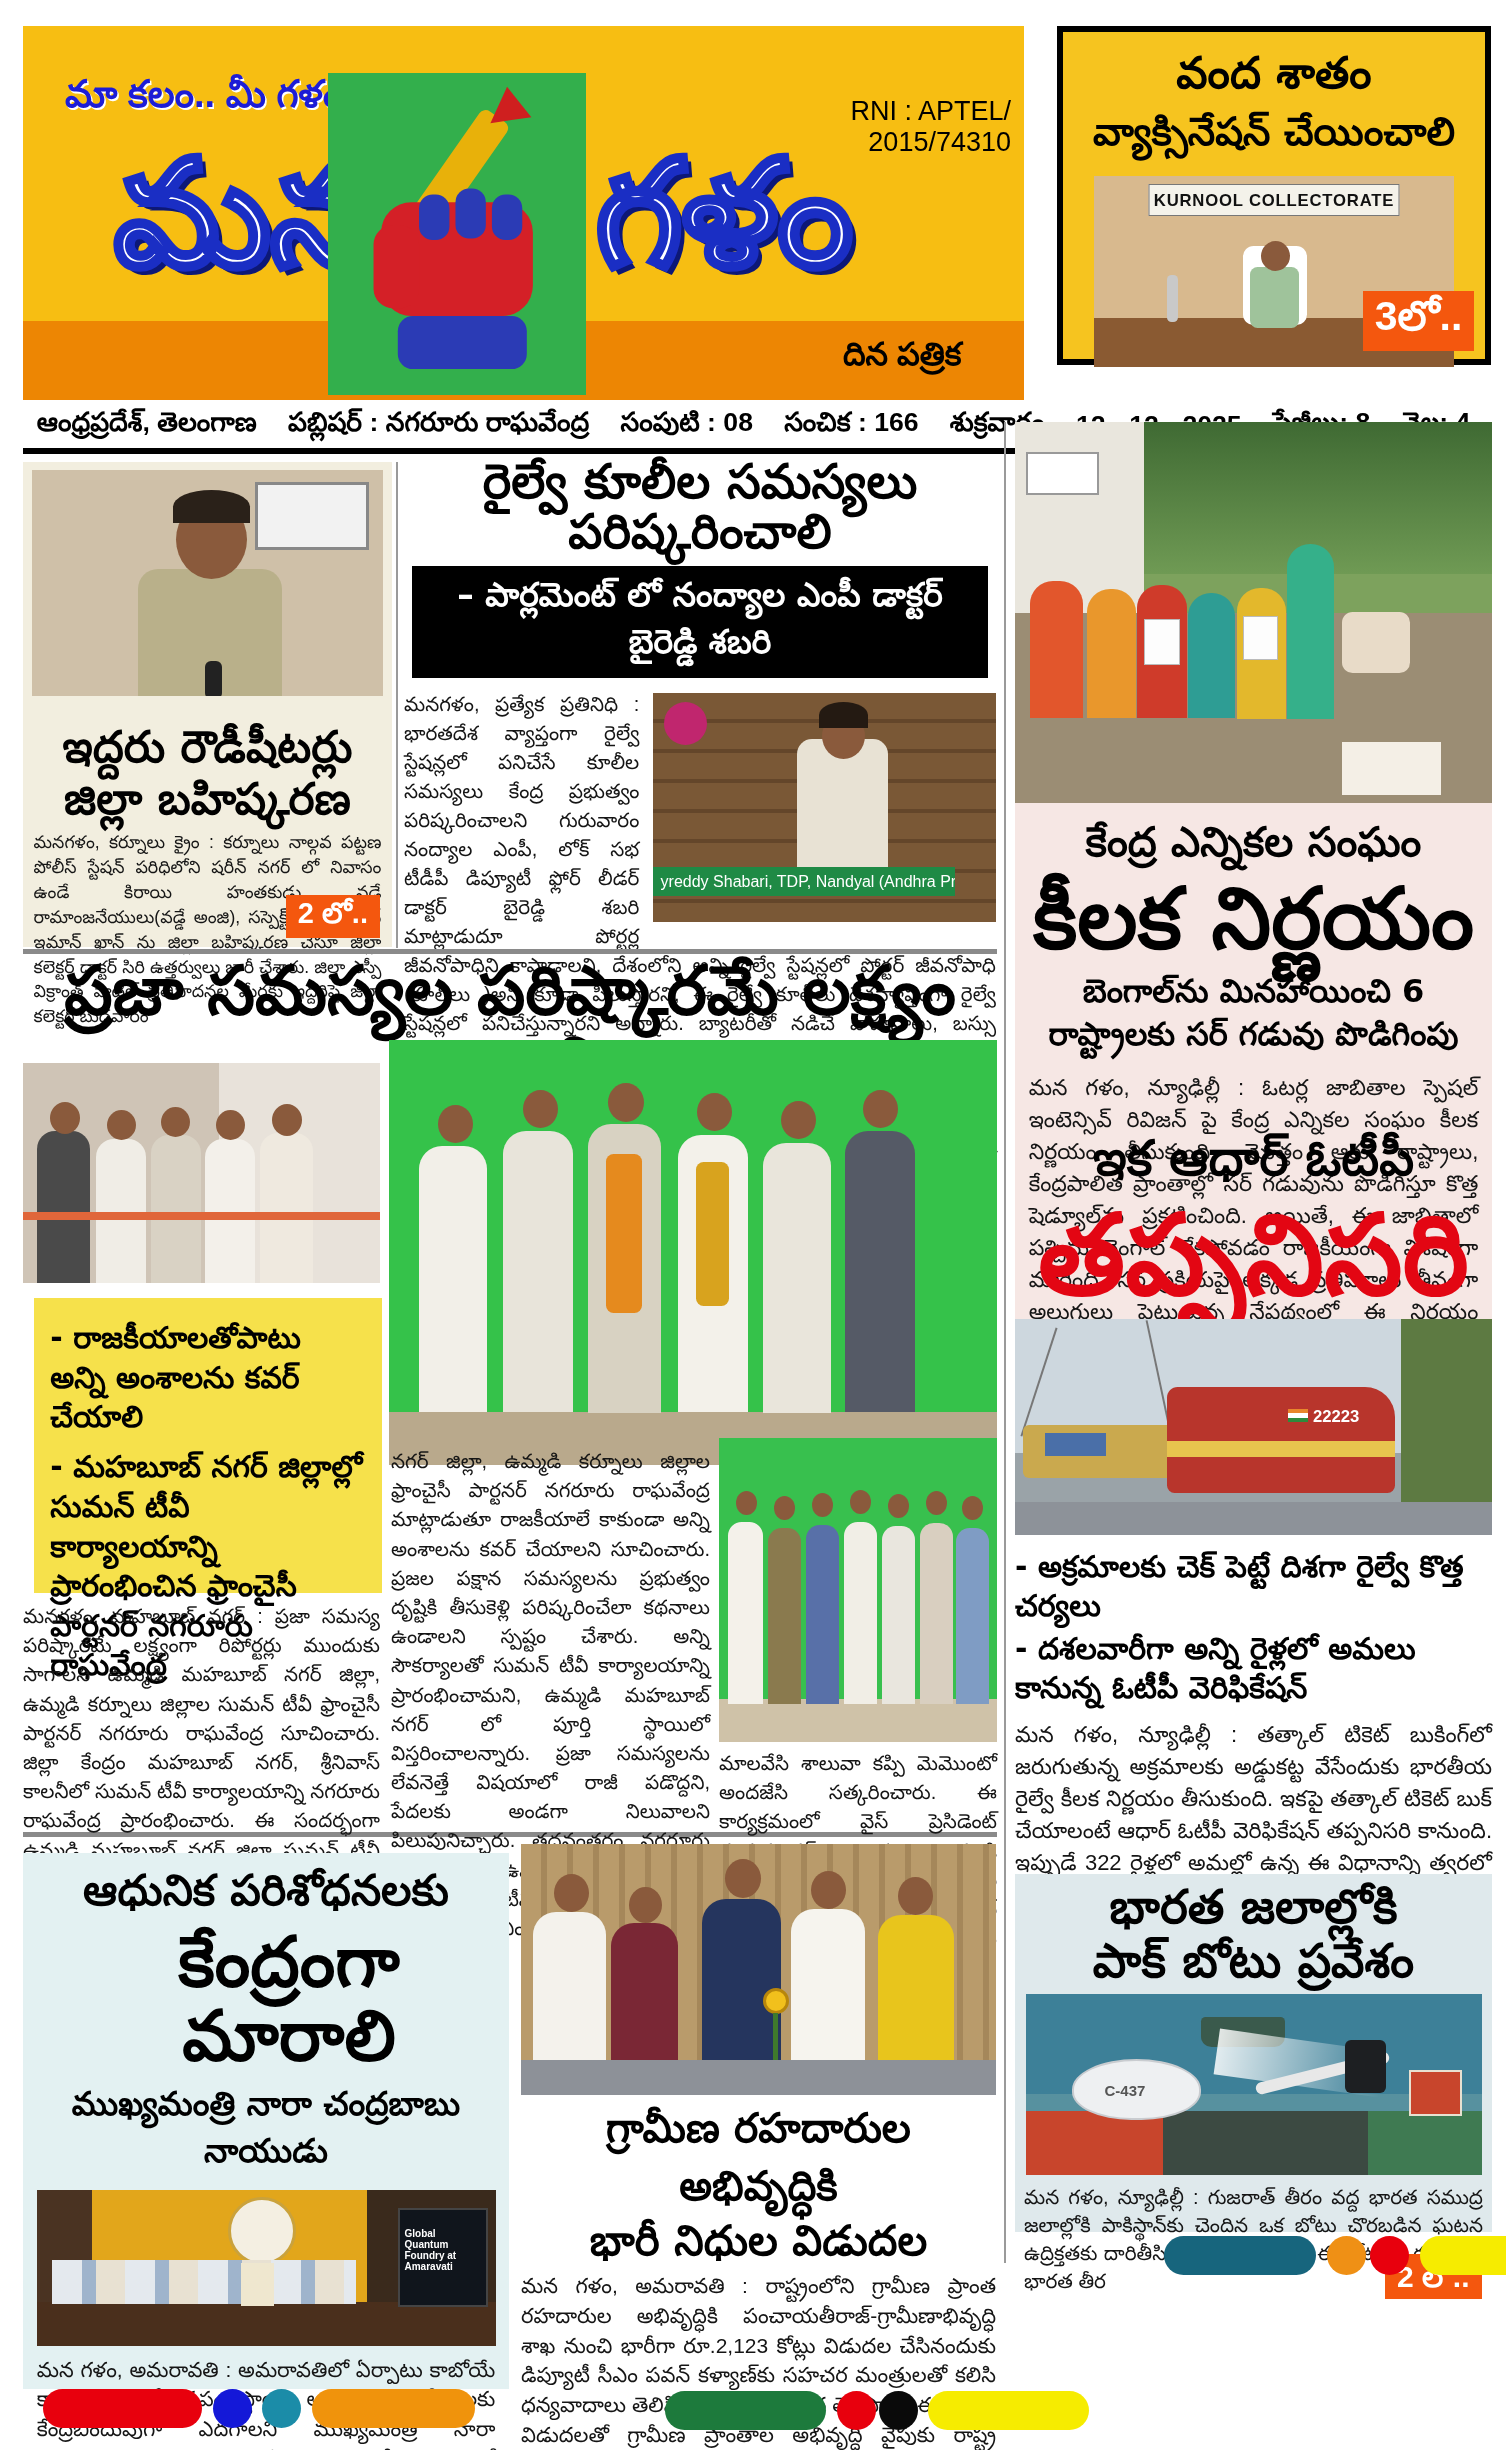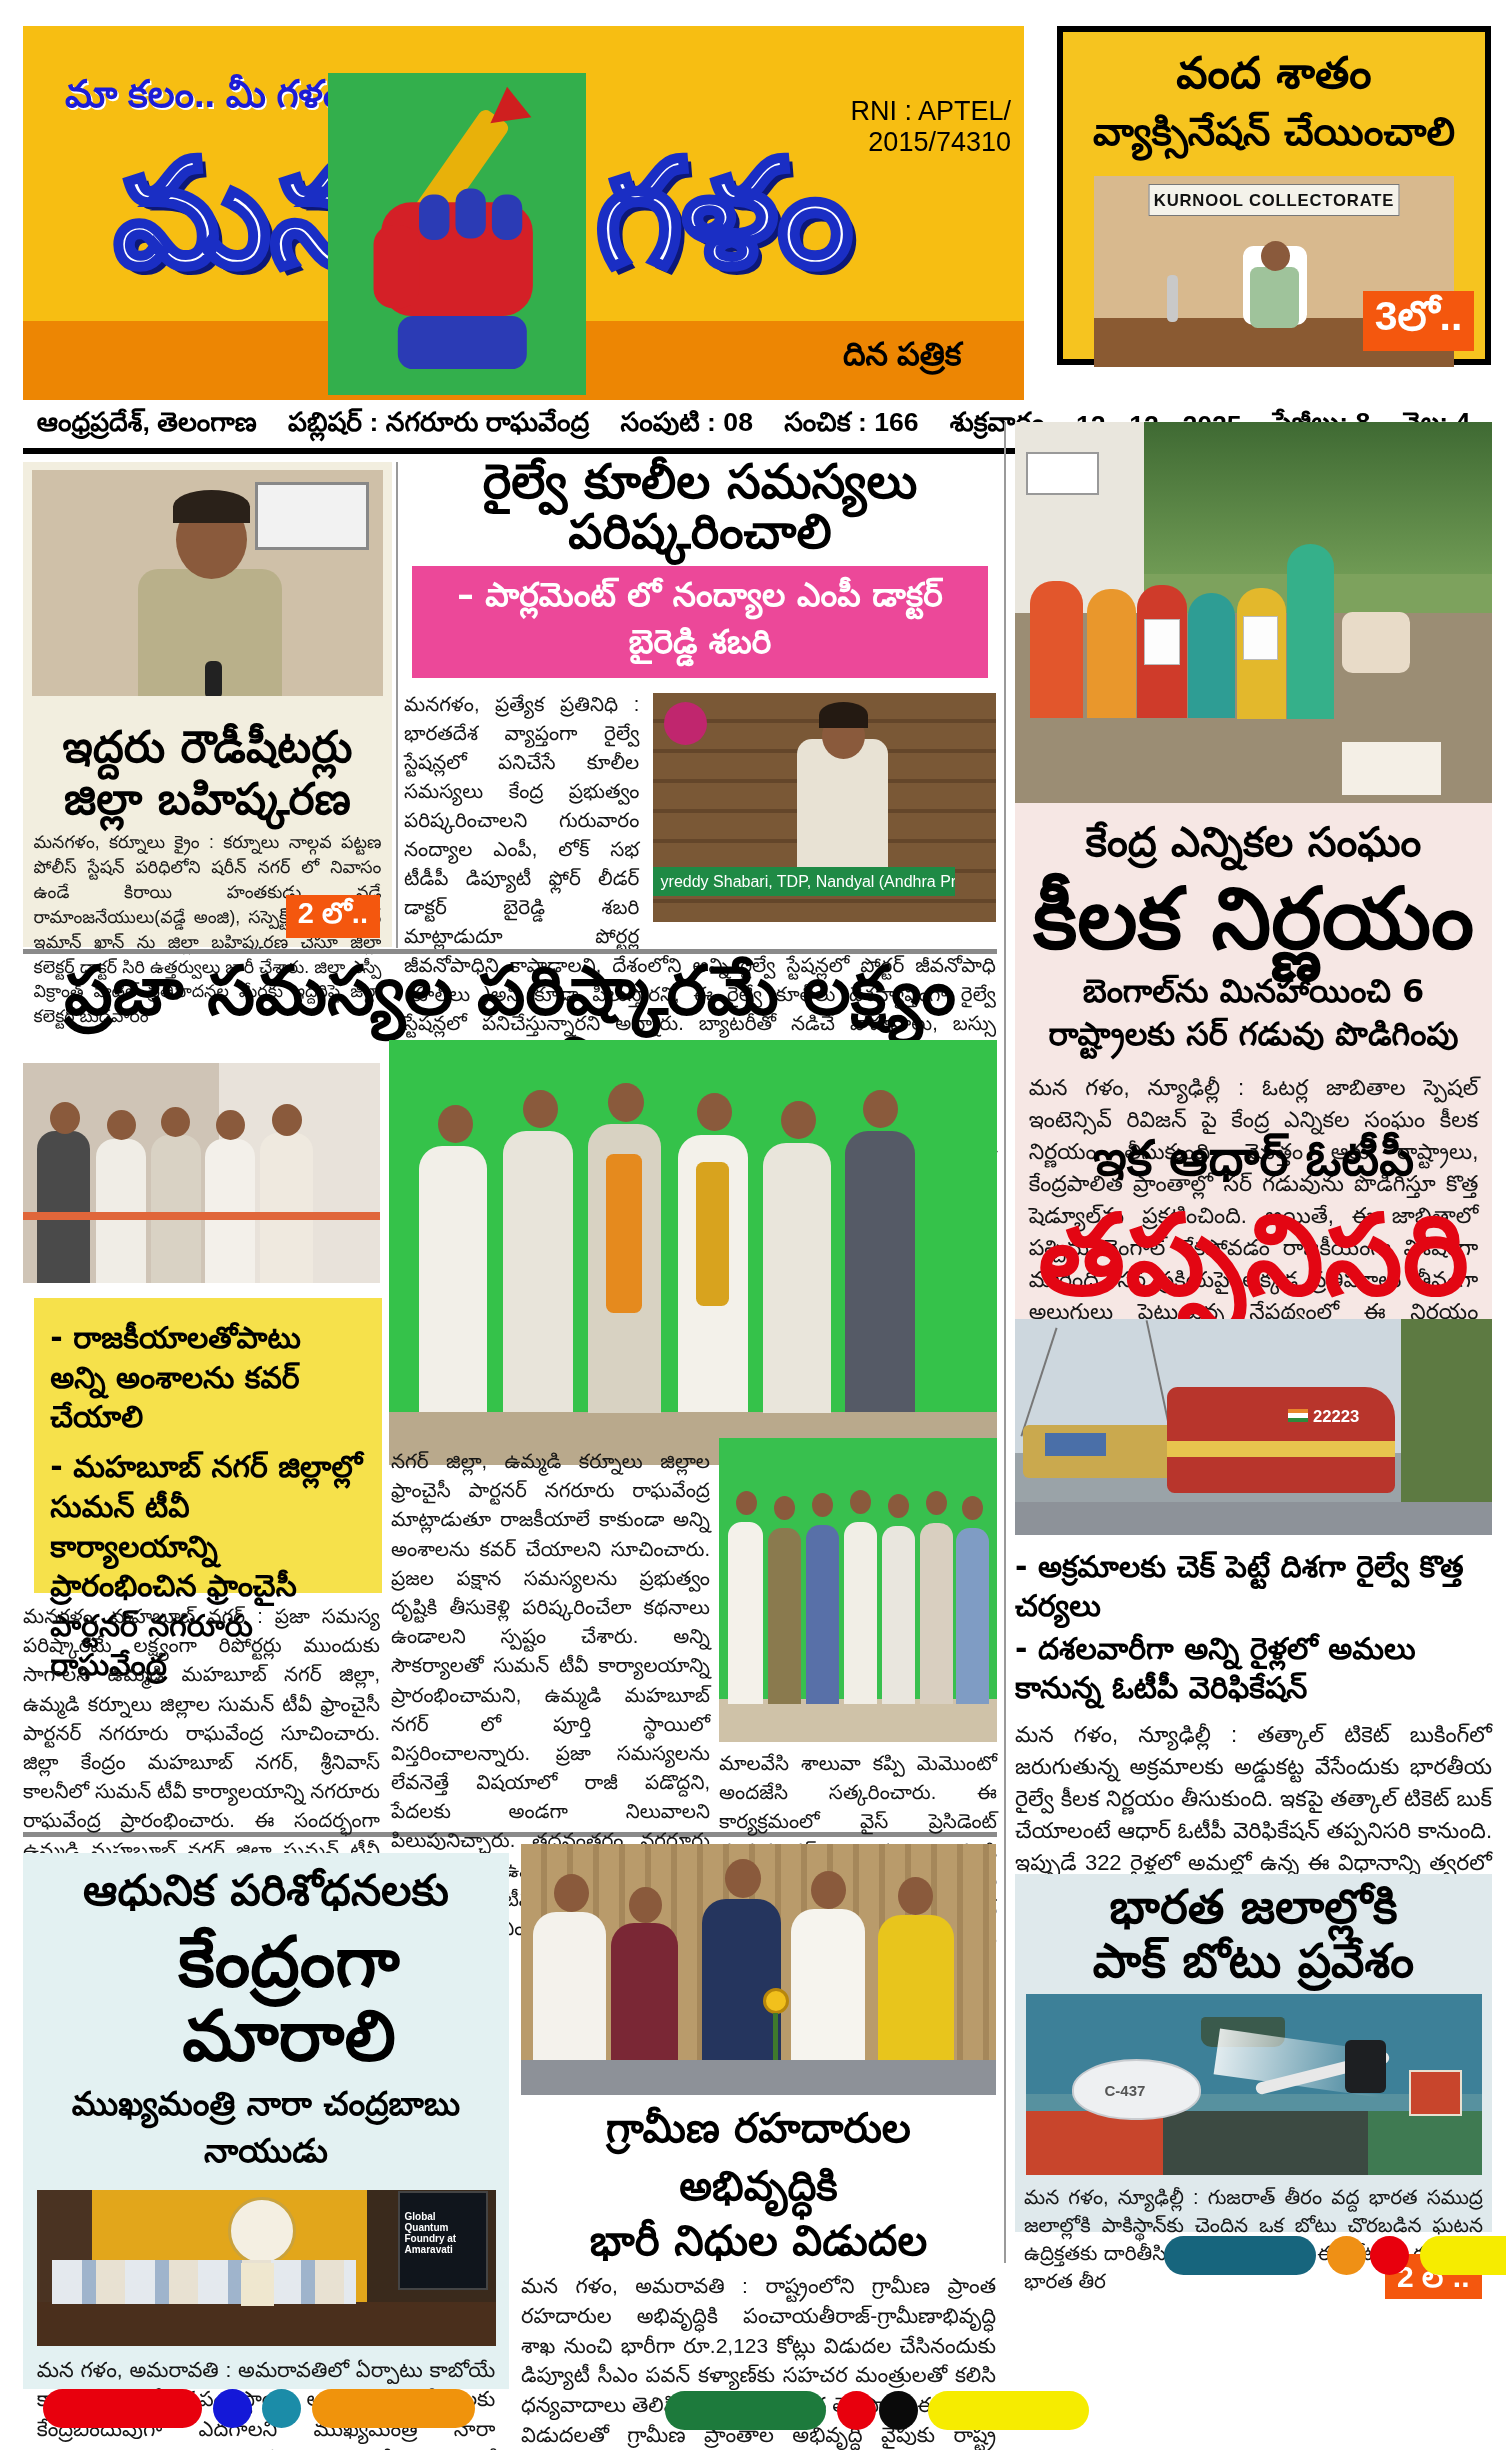--- a/index.html
+++ b/index.html
@@ -48,21 +48,21 @@
   
   .rowdy { position:absolute; left:23px; top:462px; width:369px; height:485px; background:#F2EEDF; }
   .rowdy-photo { position:relative; width:351px; height:226px; margin:7.6px auto 0; background:#cfc0a8; overflow:hidden; }
   .rowdy-h { text-align:center; font-size:44px; line-height:1.18; margin-top:25px; }
   .rowdy-body { padding:6px 10.6px 0; font-size:17.5px; line-height:1.42; }
   .rowdy-badge { position:absolute; right:12px; bottom:9px; font-size:29px; }
 
   
   .rail { position:absolute; left:404px; top:456px; width:592px; height:494px; }
   .rail-h { font-size:48px; text-align:center; line-height:1.05; }
-  .rail-sub { background:#ec4899; color:#fff; font-weight:bold; font-size:33px; text-align:center;
+  .rail-sub { background:#000000; color:#fff; font-weight:bold; font-size:33px; text-align:center;
     padding:9px 19px; margin:9px auto 0; width:576px; font-family:"DejaVu Sans", sans-serif; }
   .rail-content { margin-top:12px; font-size:20px; line-height:1.45; }
   .rail-photo { float:right; width:343px; height:229px; margin:3px 0 6px 13.7px; position:relative;
     background:repeating-linear-gradient(180deg,#7a5836 0 26px,#64462a 26px 30px); overflow:hidden; }
   .rail-cap { position:absolute; left:0; bottom:26px; width:88%; background:#1f8a45; color:#fff;
     font-size:16px; padding:3px 7.6px; white-space:nowrap; overflow:hidden; }
 
   
   .elect { position:absolute; left:1015px; top:422px; width:477px; }
   .elect-photo { position:relative; width:477px; height:381px; background:#7da25d; overflow:hidden; }
@@ -369,21 +369,21 @@
   <div class="quant">
     <div class="headline quant-h1">ఆధునిక పరిశోధనలకు</div>
     <div class="headline quant-h2">కేంద్రంగా మారాలి</div>
     <div class="quant-sub">ముఖ్యమంత్రి నారా చంద్రబాబు నాయుడు</div>
     <div class="quant-photo">
       <div class="abs" style="left:191px;top:7.6px;width:68px;height:68px;border-radius:50%;background:#f4efe2;border:3px solid #caa23c;"></div>
       <div class="abs" style="left:0;bottom:0;width:100%;height:44px;background:#4a2f1c;"></div>
       <div class="abs" style="left:15px;top:70px;width:289px;height:44px;background:linear-gradient(90deg,#dfe6ee 0 18%, #9fb4cc 18% 36%, #e8e4da 36% 60%, #casse 60%);"></div>
       <div class="abs" style="left:15px;top:70px;width:304px;height:44px;background:repeating-linear-gradient(90deg,#e4e9ee 0 30px,#9fb4cc 30px 44px,#e8e1d2 44px 73px);"></div>
       <div class="abs" style="left:204px;top:73px;width:33px;height:43px;background:#efe7cf;"></div>
-      <div class="abs" style="right:7.6px;top:1px;width:90px;height:99px;background:#10151c;border:2.3px solid #444;color:#fff;font-size:10px;font-weight:bold;padding:18px 4.6px 0;text-align:left;">Global Quantum Foundry at Amaravati</div>
+      <div class="abs" style="right:7.6px;top:18px;width:90px;height:99px;background:#10151c;border:2.3px solid #444;color:#fff;font-size:10px;font-weight:bold;padding:18px 4.6px 0;text-align:left;">Global Quantum Foundry at Amaravati</div>
     </div>
     <div class="body-text quant-body">
       <span>మన గళం, అమరావతి : అమరావతిలో ఏర్పాటు కాబోయే క్వాంటం వ్యాలీ ప్రపంచస్థాయి ఆధునిక పరిశోధనలకు కేంద్రబిందువుగా ఎదగాలని ముఖ్యమంత్రి నారా చంద్రబాబు నాయుడు ఆకాంక్షించారు. సాంకేతిక రంగంలో వేగంగా జరుగుతున్న మార్పులను దృష్టిలో ఉంచుకుని, క్వాంటం కంప్యూటింగ్‌ను విద్య, వైద్యం, ఔషధాల రూపకల్పన వంటి కీలక రంగాలలో వినియోగించే దిశగా రాష్ట్రం ముందుకు సాగాలని సూచించారు. ఈ ప్రయోజనాలన్నింటినీ అందించే ఎకో సిస్టం అమరావతిలో ఏర్పడాలని ముఖ్యమంత్రి పేర్కొన్నారు. కేంద్ర ప్రభుత్వం, ప్రపంచ ప్రఖ్యాత పరిశోధనా</span>
       
     </div>
   </div>
   <div class="pillrow" style="left:43px; top:2389px;">
     <div class="pill" style="width:159px;background:#e8000d;"></div>
     <div class="dot" style="background:#1418d8;"></div>
     <div class="dot" style="background:#1b8ca8;"></div>

